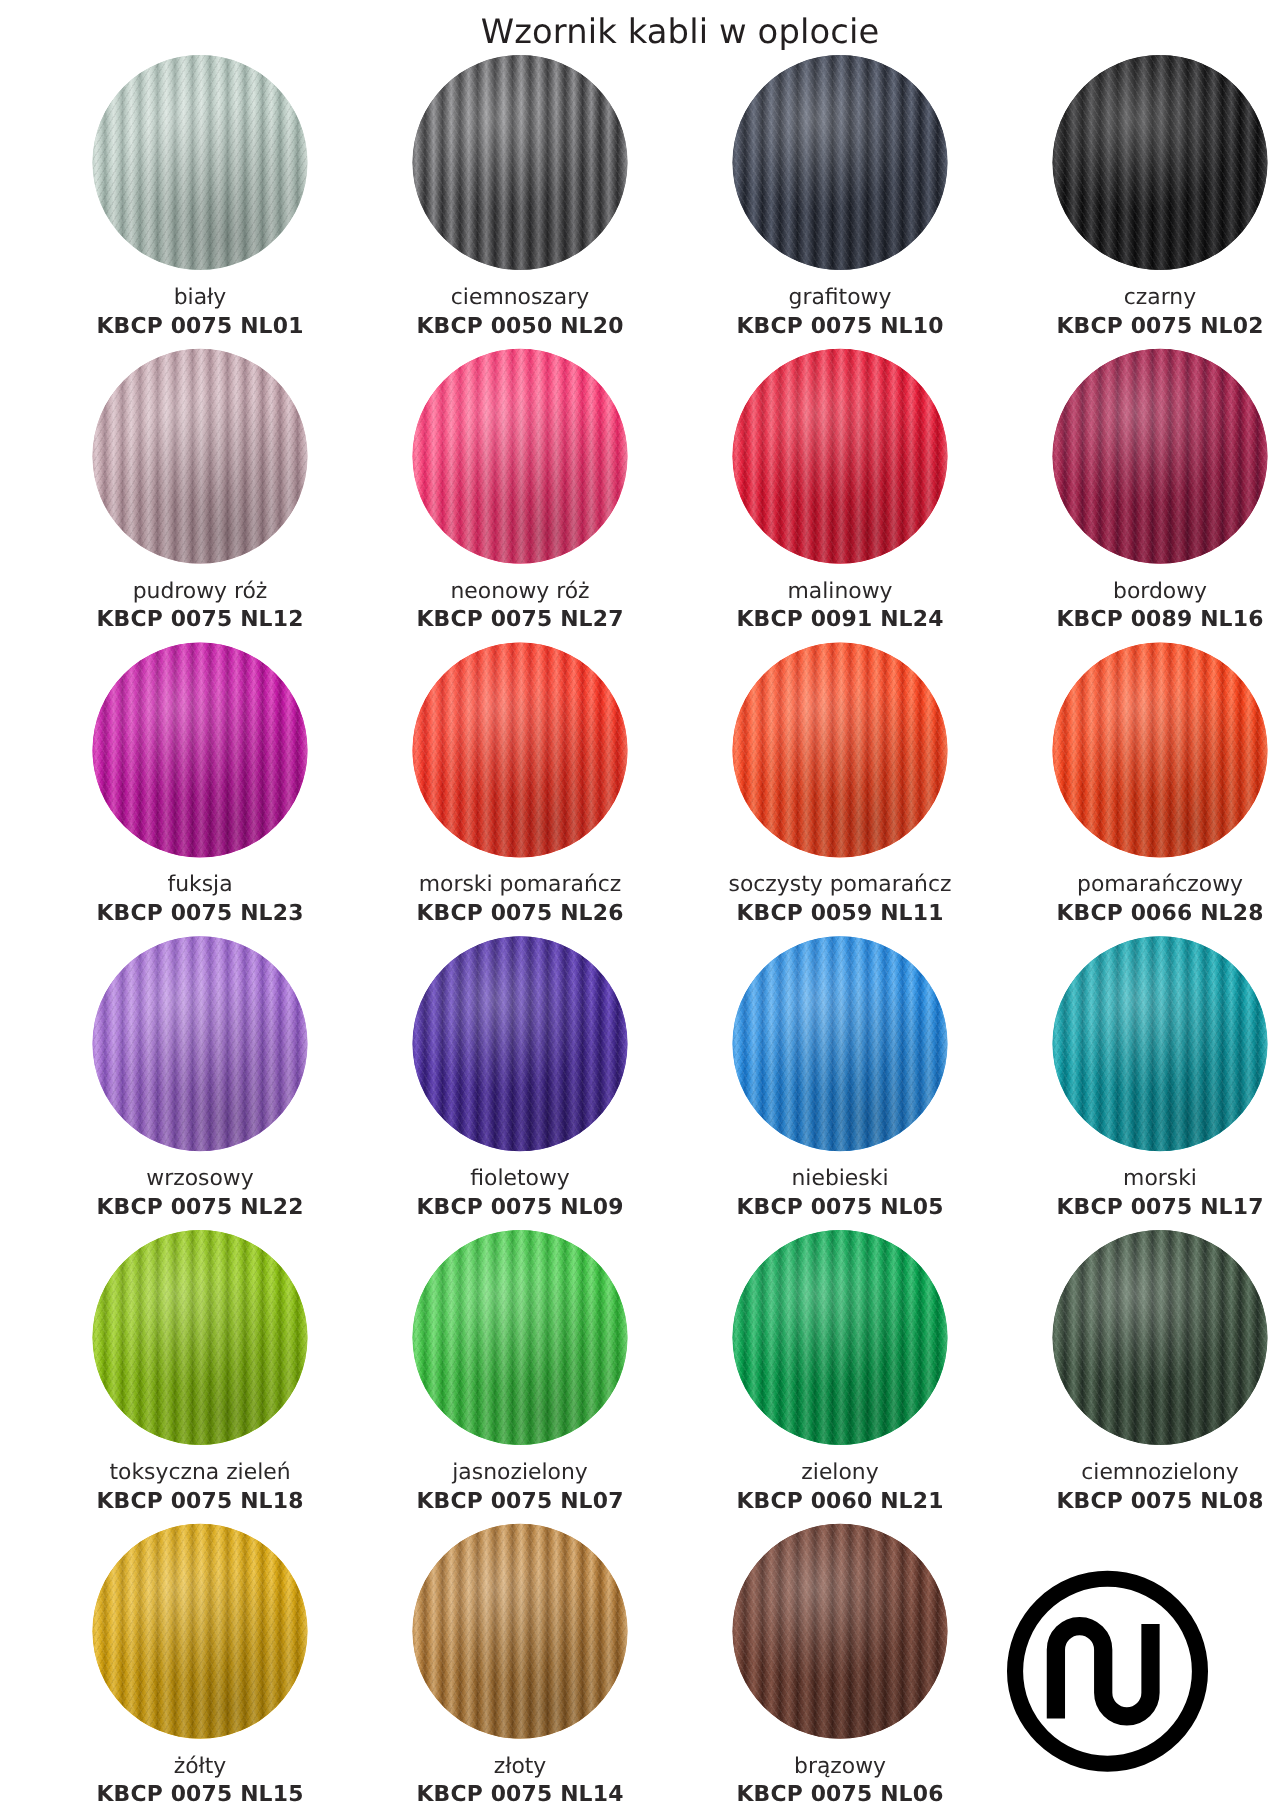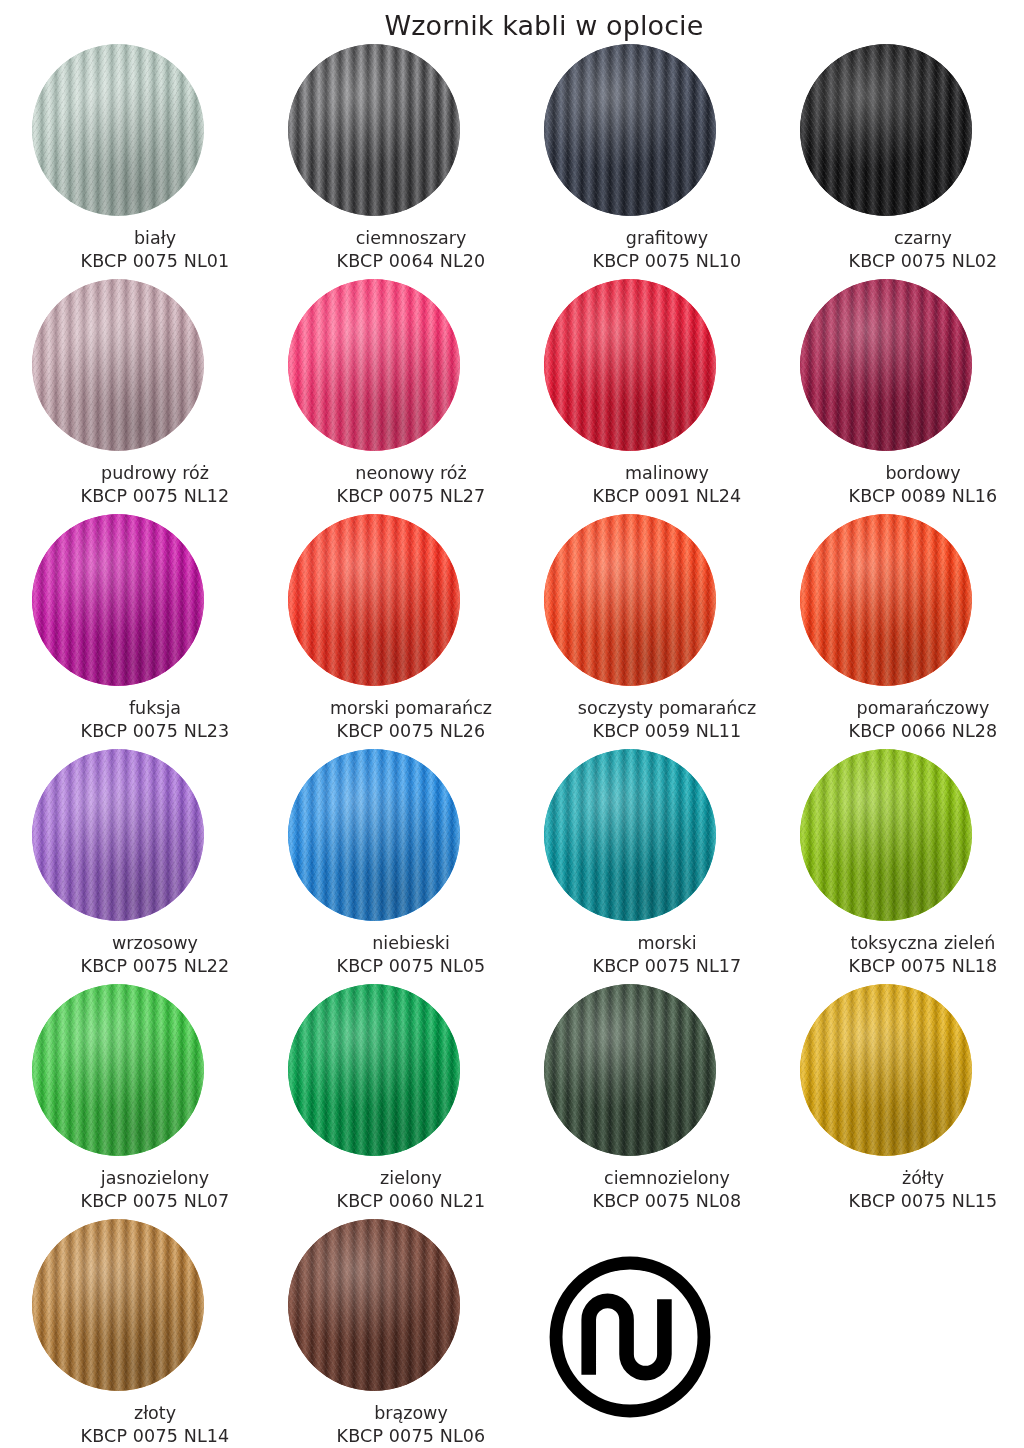--- a/index.html
+++ b/index.html
@@ -43,21 +43,21 @@
     display: grid;
     grid-template-columns: repeat(4, 256px);
     grid-template-rows: repeat(6, 235px);
     width: 1024px;
   }
 
   .swatch-cell {
     position: relative;
     display: flex;
     flex-direction: column;
-    align-items: flex-start;
+    align-items: center;
     justify-content: flex-start;
   }
 
   
   .swatch-disc {
     position: relative;
     width: 172px;
     height: 172px;
     border-radius: 50%;
     overflow: hidden;
@@ -100,21 +100,21 @@
   
   .swatch-caption {
     margin-top: 11px;
     text-align: center;
     line-height: 1.32;
     font-size: 17.5px;
     color: #2b2829;
     width: 246px;
   }
   .swatch-name { display: block; white-space: nowrap; }
-  .swatch-code { display: block; white-space: nowrap; letter-spacing: 0.15px; }
+  .swatch-code { display: block; white-space: nowrap; letter-spacing: 0.15px; font-weight: bold; }
 
   
   .logo-cell {
     display: flex;
     align-items: flex-start;
     justify-content: center;
   }
   .brand-logo {
     width: 172px;
     height: 172px;
@@ -143,21 +143,21 @@
       </div>
       <div class="swatch-cell">
         <div class="swatch-disc">
           <div class="base" style="background: rgb(88, 88, 90);"></div>
           <div class="cords" style="background: repeating-linear-gradient(90deg, rgb(51, 51, 53) 0px, rgb(88, 88, 90) 3px, rgb(141, 141, 144) 7px, rgb(88, 88, 90) 11px, rgb(51, 51, 53) 14px);"></div>
           <div class="weave" style="background: repeating-linear-gradient(58deg, rgba(255, 255, 255, 0.17) 0px, rgba(255, 255, 255, 0.17) 1px, rgba(0, 0, 0, 0) 1px, rgba(0, 0, 0, 0) 4px), repeating-linear-gradient(-58deg, rgba(0, 0, 0, 0.17) 0px, rgba(0, 0, 0, 0.17) 1px, rgba(0, 0, 0, 0) 1px, rgba(0, 0, 0, 0) 4px);"></div>
           <div class="shade"></div>
         </div>
         <div class="swatch-caption">
           <span class="swatch-name">ciemnoszary</span>
-          <span class="swatch-code">KBCP 0064 NL20</span>
+          <span class="swatch-code">KBCP 0050 NL20</span>
         </div>
       </div>
       <div class="swatch-cell">
         <div class="swatch-disc">
           <div class="base" style="background: rgb(58, 63, 76);"></div>
           <div class="cords" style="background: repeating-linear-gradient(90deg, rgb(32, 36, 46) 0px, rgb(58, 63, 76) 3px, rgb(91, 98, 115) 7px, rgb(58, 63, 76) 11px, rgb(32, 36, 46) 14px);"></div>
           <div class="weave" style="background: repeating-linear-gradient(58deg, rgba(255, 255, 255, 0.17) 0px, rgba(255, 255, 255, 0.17) 1px, rgba(0, 0, 0, 0) 1px, rgba(0, 0, 0, 0) 4px), repeating-linear-gradient(-58deg, rgba(0, 0, 0, 0.17) 0px, rgba(0, 0, 0, 0.17) 1px, rgba(0, 0, 0, 0) 1px, rgba(0, 0, 0, 0) 4px);"></div>
           <div class="shade"></div>
         </div>
         <div class="swatch-caption">
@@ -276,20 +276,32 @@
       <div class="swatch-cell">
         <div class="swatch-disc">
           <div class="base" style="background: rgb(164, 111, 209);"></div>
           <div class="cords" style="background: repeating-linear-gradient(90deg, rgb(129, 80, 180) 0px, rgb(164, 111, 209) 3px, rgb(193, 149, 230) 7px, rgb(164, 111, 209) 11px, rgb(129, 80, 180) 14px);"></div>
           <div class="weave" style="background: repeating-linear-gradient(58deg, rgba(255, 255, 255, 0.17) 0px, rgba(255, 255, 255, 0.17) 1px, rgba(0, 0, 0, 0) 1px, rgba(0, 0, 0, 0) 4px), repeating-linear-gradient(-58deg, rgba(0, 0, 0, 0.17) 0px, rgba(0, 0, 0, 0.17) 1px, rgba(0, 0, 0, 0) 1px, rgba(0, 0, 0, 0) 4px);"></div>
           <div class="shade"></div>
         </div>
         <div class="swatch-caption">
           <span class="swatch-name">wrzosowy</span>
           <span class="swatch-code">KBCP 0075 NL22</span>
+        </div>
+      </div>
+      <div class="swatch-cell">
+        <div class="swatch-disc">
+          <div class="base" style="background: rgb(75, 47, 153);"></div>
+          <div class="cords" style="background: repeating-linear-gradient(90deg, rgb(51, 28, 116) 0px, rgb(75, 47, 153) 3px, rgb(111, 79, 194) 7px, rgb(75, 47, 153) 11px, rgb(51, 28, 116) 14px);"></div>
+          <div class="weave" style="background: repeating-linear-gradient(58deg, rgba(255, 255, 255, 0.17) 0px, rgba(255, 255, 255, 0.17) 1px, rgba(0, 0, 0, 0) 1px, rgba(0, 0, 0, 0) 4px), repeating-linear-gradient(-58deg, rgba(0, 0, 0, 0.17) 0px, rgba(0, 0, 0, 0.17) 1px, rgba(0, 0, 0, 0) 1px, rgba(0, 0, 0, 0) 4px);"></div>
+          <div class="shade"></div>
+        </div>
+        <div class="swatch-caption">
+          <span class="swatch-name">fioletowy</span>
+          <span class="swatch-code">KBCP 0075 NL09</span>
         </div>
       </div>
       <div class="swatch-cell">
         <div class="swatch-disc">
           <div class="base" style="background: rgb(46, 143, 224);"></div>
           <div class="cords" style="background: repeating-linear-gradient(90deg, rgb(23, 112, 195) 0px, rgb(46, 143, 224) 3px, rgb(94, 176, 241) 7px, rgb(46, 143, 224) 11px, rgb(23, 112, 195) 14px);"></div>
           <div class="weave" style="background: repeating-linear-gradient(58deg, rgba(255, 255, 255, 0.17) 0px, rgba(255, 255, 255, 0.17) 1px, rgba(0, 0, 0, 0) 1px, rgba(0, 0, 0, 0) 4px), repeating-linear-gradient(-58deg, rgba(0, 0, 0, 0.17) 0px, rgba(0, 0, 0, 0.17) 1px, rgba(0, 0, 0, 0) 1px, rgba(0, 0, 0, 0) 4px);"></div>
           <div class="shade"></div>
         </div>
         <div class="swatch-caption">

